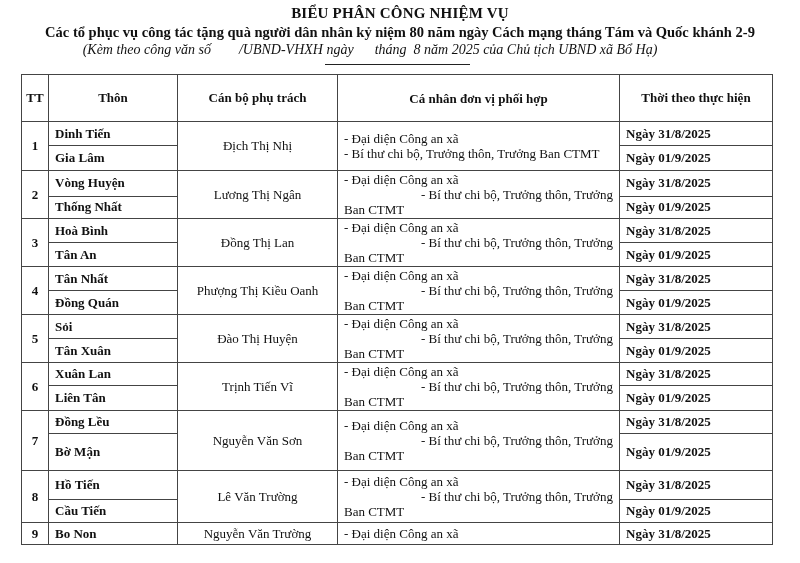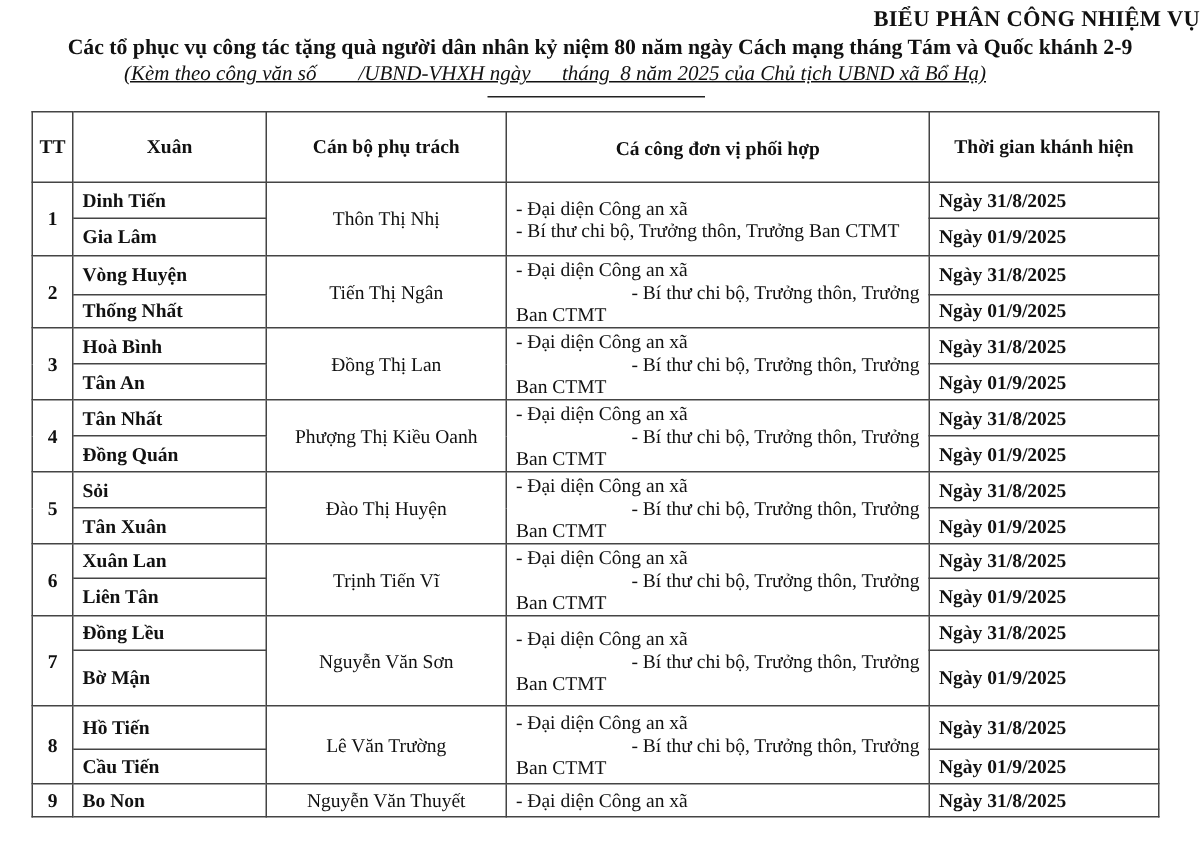--- a/index.html
+++ b/index.html
@@ -1,23 +1,23 @@
 <!DOCTYPE html>
 <html><head>
 <meta charset="utf-8">
 <style>
   html, body { margin: 0; padding: 0; background: #ffffff; }
   body { width: 800px; height: 563px; position: relative; overflow: hidden;
          font-family: "Liberation Serif", "DejaVu Serif", serif; color: #111; }
-  .title { position: absolute; top: 5px; left: 0; width: 800px; text-align: right;
+  .title { position: absolute; top: 5px; left: 0; width: 800px; text-align: center;
            font-weight: bold; font-size: 15px; letter-spacing: 0.2px; }
   .subtitle { position: absolute; top: 24px; left: 0; width: 800px; text-align: center;
               font-weight: bold; font-size: 14.5px; }
   .note { position: absolute; top: 42px; left: 0; width: 740px; text-align: center;
-          font-style: italic; font-size: 14px; text-decoration: underline; }
+          font-style: italic; font-size: 14px; }
   .note span { white-space: pre; }
   .underline { position: absolute; top: 64px; left: 325px; width: 145px; height: 0;
                border-top: 1.5px solid #222; }
 
   table { position: absolute; left: 21px; top: 74px; border-collapse: collapse;
           font-size: 13px; }
   td, th { border: 1.3px solid #444; padding: 0 6px; vertical-align: middle; }
   th { font-weight: bold; height: 44px; text-align: center; font-size: 13px; }
   .c-tt { width: 26px; text-align: center; font-weight: bold; padding: 0; }
   .c-thon { width: 116px; font-weight: bold; }
@@ -34,45 +34,45 @@
   <div class="title">BIỂU PHÂN CÔNG NHIỆM VỤ</div>
   <div class="subtitle">Các tổ phục vụ công tác tặng quà người dân nhân kỷ niệm 80 năm ngày Cách mạng tháng Tám và Quốc khánh 2-9</div>
   <div class="note"><span>(Kèm theo công văn số        /UBND-VHXH ngày      tháng  8 năm 2025 của Chủ tịch UBND xã Bổ Hạ)</span></div>
   <div class="underline"></div>
 </div>
 
 <table>
   <thead>
     <tr>
       <th class="c-tt">TT</th>
-      <th class="c-thon">Xuân</th>
+      <th class="c-thon">Thôn</th>
       <th class="c-canbo">Cán bộ phụ trách</th>
-      <th class="c-canhan">Cá công đơn vị phối hợp</th>
-      <th class="c-time">Thời gian khánh hiện</th>
+      <th class="c-canhan">Cá nhân đơn vị phối hợp</th>
+      <th class="c-time">Thời theo thực hiện</th>
     </tr>
   </thead>
   <tbody id="tbody">
       <tr style="height: 24px;">
         <td class="c-tt" rowspan="2">1</td>
         <td class="c-thon">Dinh Tiến</td>
-        <td class="c-canbo" rowspan="2">Thôn Thị Nhị</td>
+        <td class="c-canbo" rowspan="2">Địch Thị Nhị</td>
         <td class="c-canhan" rowspan="2">
           <span class="line">- Đại diện Công an xã</span>
           <span class="line">- Bí thư chi bộ, Trưởng thôn, Trưởng Ban CTMT</span>
         </td>
         <td class="c-time">Ngày 31/8/2025</td>
       </tr>
       <tr style="height: 25px;">
         <td class="c-thon">Gia Lâm</td>
         <td class="c-time">Ngày 01/9/2025</td>
       </tr>
       <tr style="height: 25px;">
         <td class="c-tt" rowspan="2">2</td>
         <td class="c-thon">Vòng Huyện</td>
-        <td class="c-canbo" rowspan="2">Tiến Thị Ngân</td>
+        <td class="c-canbo" rowspan="2">Lương Thị Ngân</td>
         <td class="c-canhan" rowspan="2">
           <span class="line">- Đại diện Công an xã</span>
           <span class="line indent">- Bí thư chi bộ, Trưởng thôn, Trưởng</span>
           <span class="line">Ban CTMT</span>
         </td>
         <td class="c-time">Ngày 31/8/2025</td>
       </tr>
       <tr style="height: 22px;">
         <td class="c-thon">Thống Nhất</td>
         <td class="c-time">Ngày 01/9/2025</td>
@@ -163,20 +163,20 @@
         </td>
         <td class="c-time">Ngày 31/8/2025</td>
       </tr>
       <tr style="height: 23px;">
         <td class="c-thon">Cầu Tiến</td>
         <td class="c-time">Ngày 01/9/2025</td>
       </tr>
       <tr style="height: 22px;">
         <td class="c-tt" rowspan="1">9</td>
         <td class="c-thon">Bo Non</td>
-        <td class="c-canbo" rowspan="1">Nguyễn Văn Thuyết</td>
+        <td class="c-canbo" rowspan="1">Nguyễn Văn Trường</td>
         <td class="c-canhan" rowspan="1">
           <span class="line">- Đại diện Công an xã</span>
         </td>
         <td class="c-time">Ngày 31/8/2025</td>
       </tr>
     </tbody>
 </table>
 
 </body></html>

